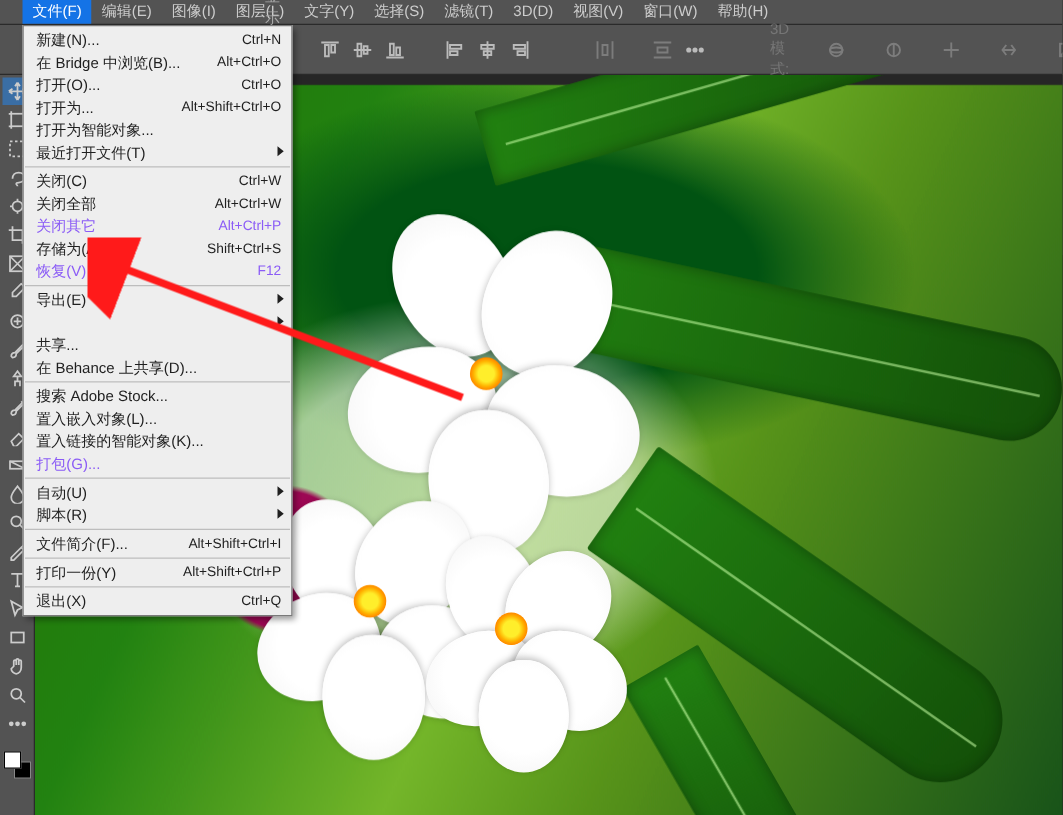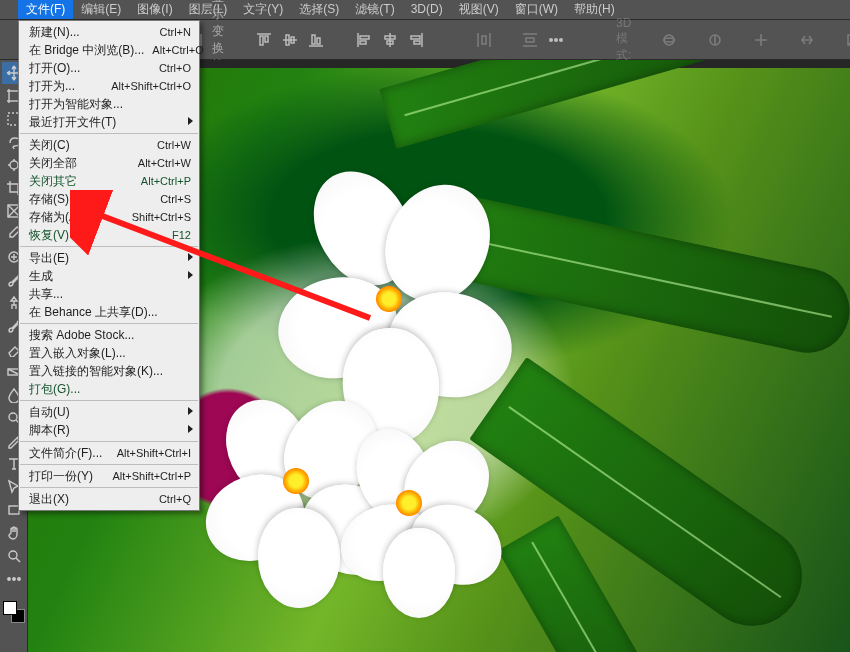--- a/index.html
+++ b/index.html
@@ -122,37 +122,37 @@
   .leaf::after {
     content: "";
     position: absolute; left: 4%; top: 50%; width: 92%; height: 2px;
     background: rgba(210,255,180,.55);
   }
 
   
   .dropdown {
     position: absolute;
     left: 18px; top: 20px;
-    width: 182px;
+    width: 216px;
     background: #eeeeee;
     color: #1f1f1f;
     border: 1px solid #7a7a7a;
     box-shadow: 3px 3px 5px rgba(0,0,0,.4);
     z-index: 50;
     padding: 2px 0;
   }
   .dropdown .row {
     display: flex;
     align-items: center;
     height: 18px;
     padding: 0 8px 0 10px;
     position: relative;
     white-space: nowrap;
   }
-  .dropdown .row.disabled { color: #14532d; }
+  .dropdown .row.disabled { color: #8b5cf6; }
   .dropdown .row .lab { flex: 1 1 auto; }
   .dropdown .row .cut { flex: 0 0 auto; margin-left: 8px; font-size: 11px; }
   .dropdown .row .sub {
     position: absolute; right: 6px; top: 4px;
     width: 0; height: 0;
     border-top: 4px solid transparent;
     border-bottom: 4px solid transparent;
     border-left: 5px solid #1f1f1f;
   }
   .dropdown hr {
@@ -466,38 +466,33 @@
     </div>
     <div class="row">
       <span class="lab">关闭全部</span>
       <span class="cut">Alt+Ctrl+W</span>
     </div>
     <div class="row disabled">
       <span class="lab">关闭其它</span>
       <span class="cut">Alt+Ctrl+P</span>
     </div>
     <div class="row">
-      <span class="lab">存储(S)</span>
-      <span class="cut">Ctrl+S</span>
-    </div>
-    <div class="row">
       <span class="lab">存储为(A)...</span>
       <span class="cut">Shift+Ctrl+S</span>
     </div>
     <div class="row disabled">
       <span class="lab">恢复(V)</span>
       <span class="cut">F12</span>
     </div>
     <hr>
     <div class="row">
       <span class="lab">导出(E)</span>
       <span class="sub"></span>
     </div>
     <div class="row">
-      <span class="lab">生成</span>
       <span class="sub"></span>
     </div>
     <div class="row">
       <span class="lab">共享...</span>
     </div>
     <div class="row">
       <span class="lab">在 Behance 上共享(D)...</span>
     </div>
     <hr>
     <div class="row">

